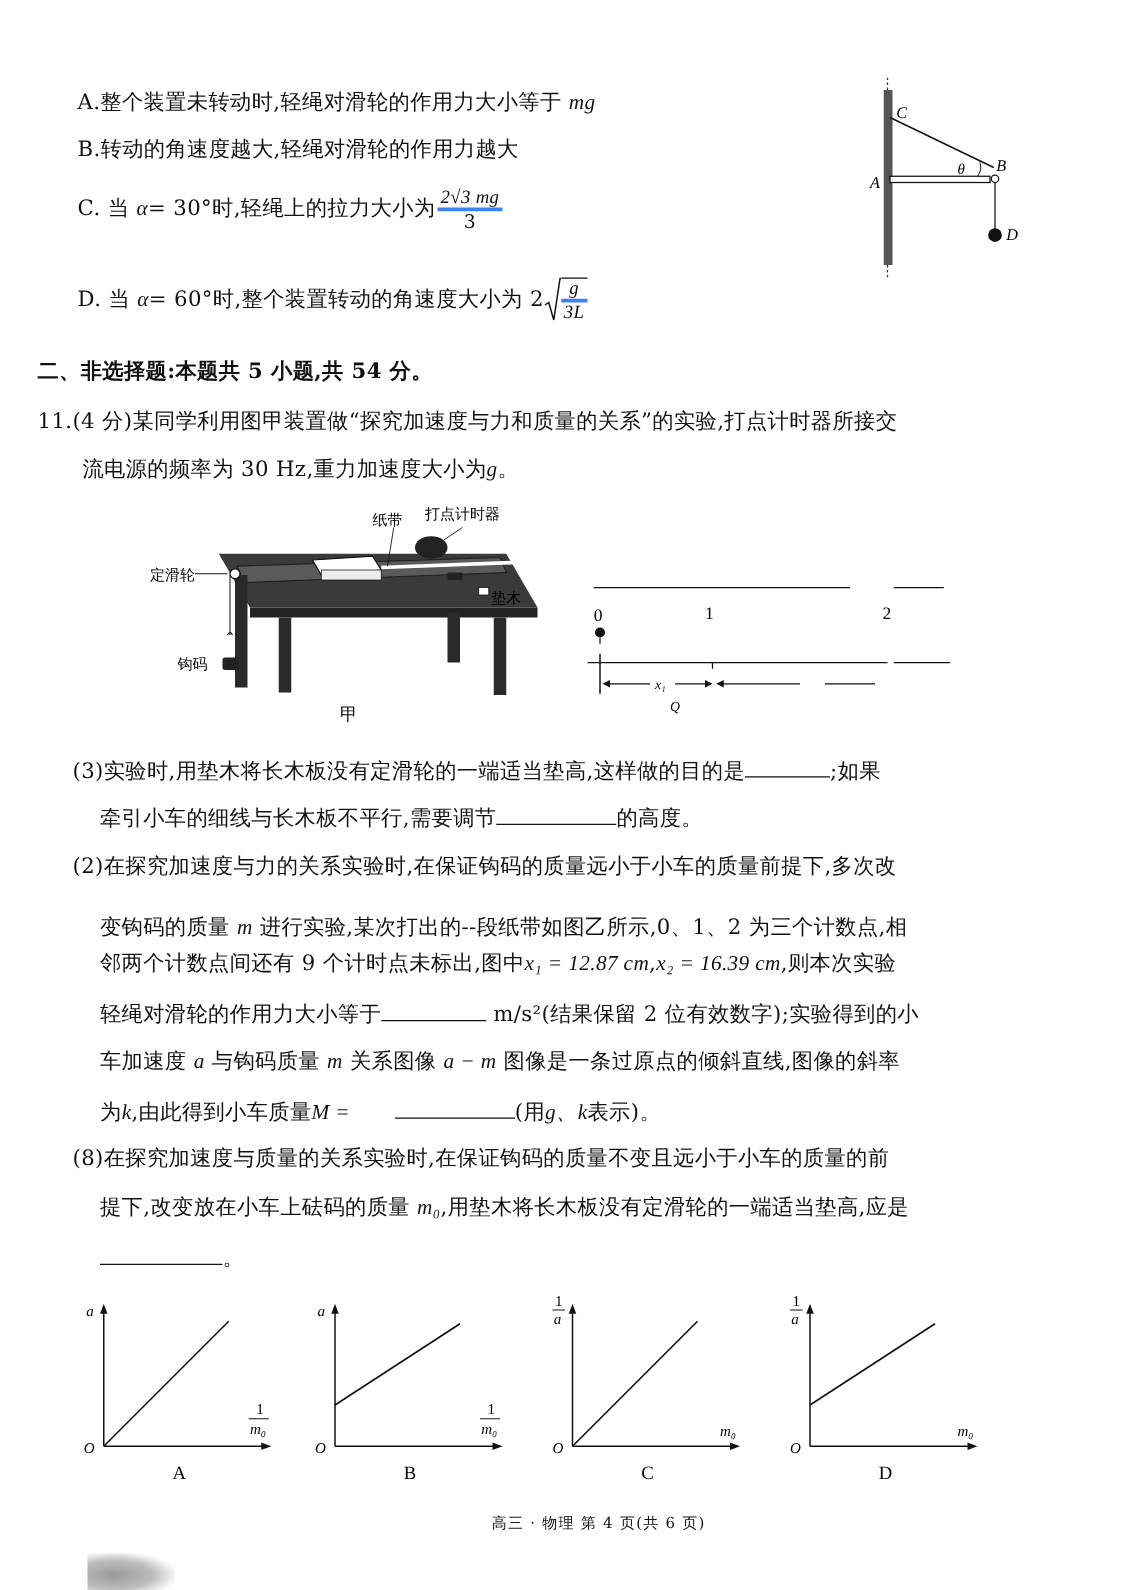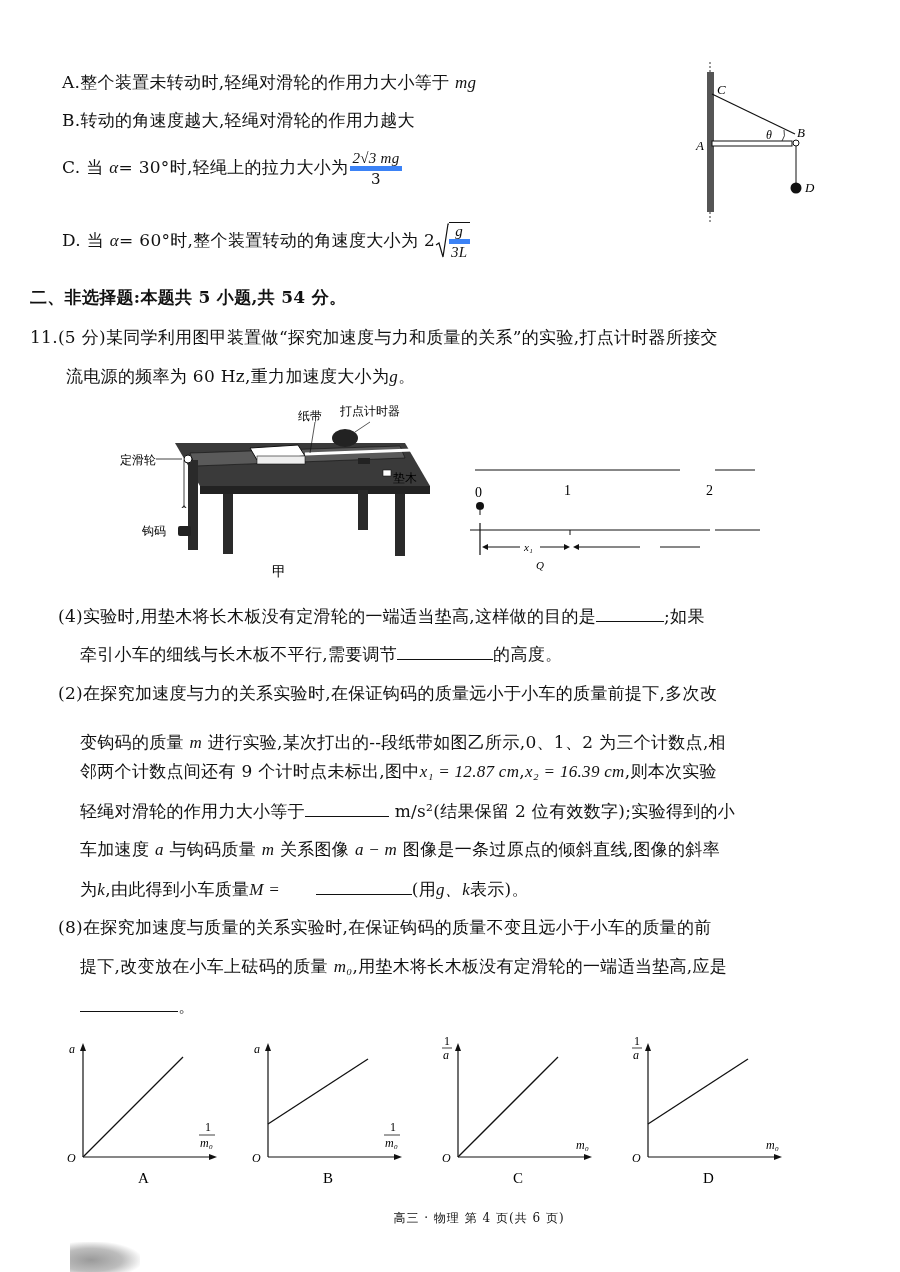--- a/index.html
+++ b/index.html
@@ -5,21 +5,21 @@
     html, body { margin: 0; padding: 0; }
     body {
       width: 900px; height: 1272px; position: relative; overflow: hidden;
       background: #ffffff; color: #111;
       font-family: "DejaVu Serif", "Liberation Serif", serif;
     }
     .line { position: absolute; font-size: 17px; line-height: 24px; white-space: nowrap; letter-spacing: 0.3px; }
     .it { font-style: italic; font-family: "Liberation Serif", serif; }
     .bold { font-weight: bold; }
     .frac { display: inline-block; vertical-align: middle; text-align: center; font-size: 15px; line-height: 16px; margin: 0 2px; }
-    .frac .num { display: block; border-bottom: 5px solid #3b82f6; padding: 0 2px; font-style: italic; }
+    .frac .num { display: block; border-bottom: 3px solid #3b82f6; padding: 0 2px; font-style: italic; }
     .frac .den { display: block; padding: 0 2px; }
     .sqrt-wrap { display: inline-block; vertical-align: middle; position: relative; }
     .blank { display: inline-block; border-bottom: 1px solid #111; height: 18px; vertical-align: baseline; }
     svg text { font-family: "Liberation Serif", serif; }
     .cap { font-family: "DejaVu Sans", sans-serif; font-size: 12px; }
     .footer { position: absolute; top: 1210px; left: 0; width: 900px; text-align: center; font-size: 12px; letter-spacing: 1px; padding-left: 29px; }
     .smudge { position: absolute; left: 70px; top: 1242px; width: 70px; height: 30px;
       background: radial-gradient(ellipse at 30% 60%, #9a9a9a 0%, #bdbdbd 45%, rgba(255,255,255,0) 75%); }
   </style>
 </head>
@@ -58,23 +58,23 @@
   <path d="M92 79 A 12 12 0 0 0 94 68" fill="none" stroke="#111" stroke-width="0.8"></path>
   <text x="27" y="32" font-size="13" font-style="italic">C</text>
   <text x="6" y="88" font-size="13" font-style="italic">A</text>
   <text x="107" y="75" font-size="13" font-style="italic">B</text>
   <text x="115" y="130" font-size="13" font-style="italic">D</text>
   <text x="76" y="77" font-size="12" font-style="italic">θ</text>
 </svg>
 
 <div class="line bold" style="left:30px; top:285px;">二、非选择题:本题共 5 小题,共 54 分。</div>
 
-<div class="line" style="left:30px; top:325px;">11.(5 分)某同学利用图甲装置做“探究加速度与力和质量的关系”的实验,打点计时器所接交</div>
+<div class="line" style="left:30px; top:325px;">11.(4 分)某同学利用图甲装置做“探究加速度与力和质量的关系”的实验,打点计时器所接交</div>
 <div class="line" style="left:66px; top:364px;">
-  <span>流电源的频率为 60 Hz,重力加速度大小为</span><span class="it">g</span><span>。</span>
+  <span>流电源的频率为 30 Hz,重力加速度大小为</span><span class="it">g</span><span>。</span>
 </div>
 
 <svg style="position:absolute; left:120px; top:398px;" width="320" height="185">
 
   <polygon points="55,45 285,45 310,88 80,88" fill="#3a3a3a"></polygon>
   <polygon points="80,88 310,88 310,96 80,96" fill="#222"></polygon>
 
   <polygon points="70,55 280,48 285,60 75,68" fill="#5a5a5a" stroke="#111" stroke-width="0.6"></polygon>
 
   <rect x="68" y="62" width="10" height="90" fill="#2a2a2a"></rect>
@@ -126,21 +126,21 @@
   <line x1="70" y1="92" x2="98" y2="92" stroke="#111"></line>
   <polygon points="100,92 94,89 94,95" fill="#111"></polygon>
   <text x="54" y="96" font-size="11" font-style="italic">x₁</text>
   <polygon points="103,92 109,89 109,95" fill="#111"></polygon>
   <line x1="105" y1="92" x2="170" y2="92" stroke="#111"></line>
   <line x1="190" y1="92" x2="230" y2="92" stroke="#111"></line>
   <text x="66" y="114" font-size="11" font-style="italic">Q</text>
 </svg>
 
 <div class="line" style="left:58px; top:603px;">
-  <span>(4)实验时,用垫木将长木板没有定滑轮的一端适当垫高,这样做的目的是</span><span class="blank" style="width:68px;"></span><span>;如果</span>
+  <span>(3)实验时,用垫木将长木板没有定滑轮的一端适当垫高,这样做的目的是</span><span class="blank" style="width:68px;"></span><span>;如果</span>
 </div>
 <div class="line" style="left:80px; top:641px;">
   <span>牵引小车的细线与长木板不平行,需要调节</span><span class="blank" style="width:96px;"></span><span>的高度。</span>
 </div>
 
 <div class="line" style="left:58px; top:681px;">(2)在探究加速度与力的关系实验时,在保证钩码的质量远小于小车的质量前提下,多次改</div>
 <div class="line" style="left:80px; top:720px;margin-top:10px;">
   <span>变钩码的质量</span> <span class="it">m</span> <span>进行实验,某次打出的--段纸带如图乙所示,0、1、2 为三个计数点,相</span>
 </div>
 <div class="line" style="left:80px; top:759px;">

